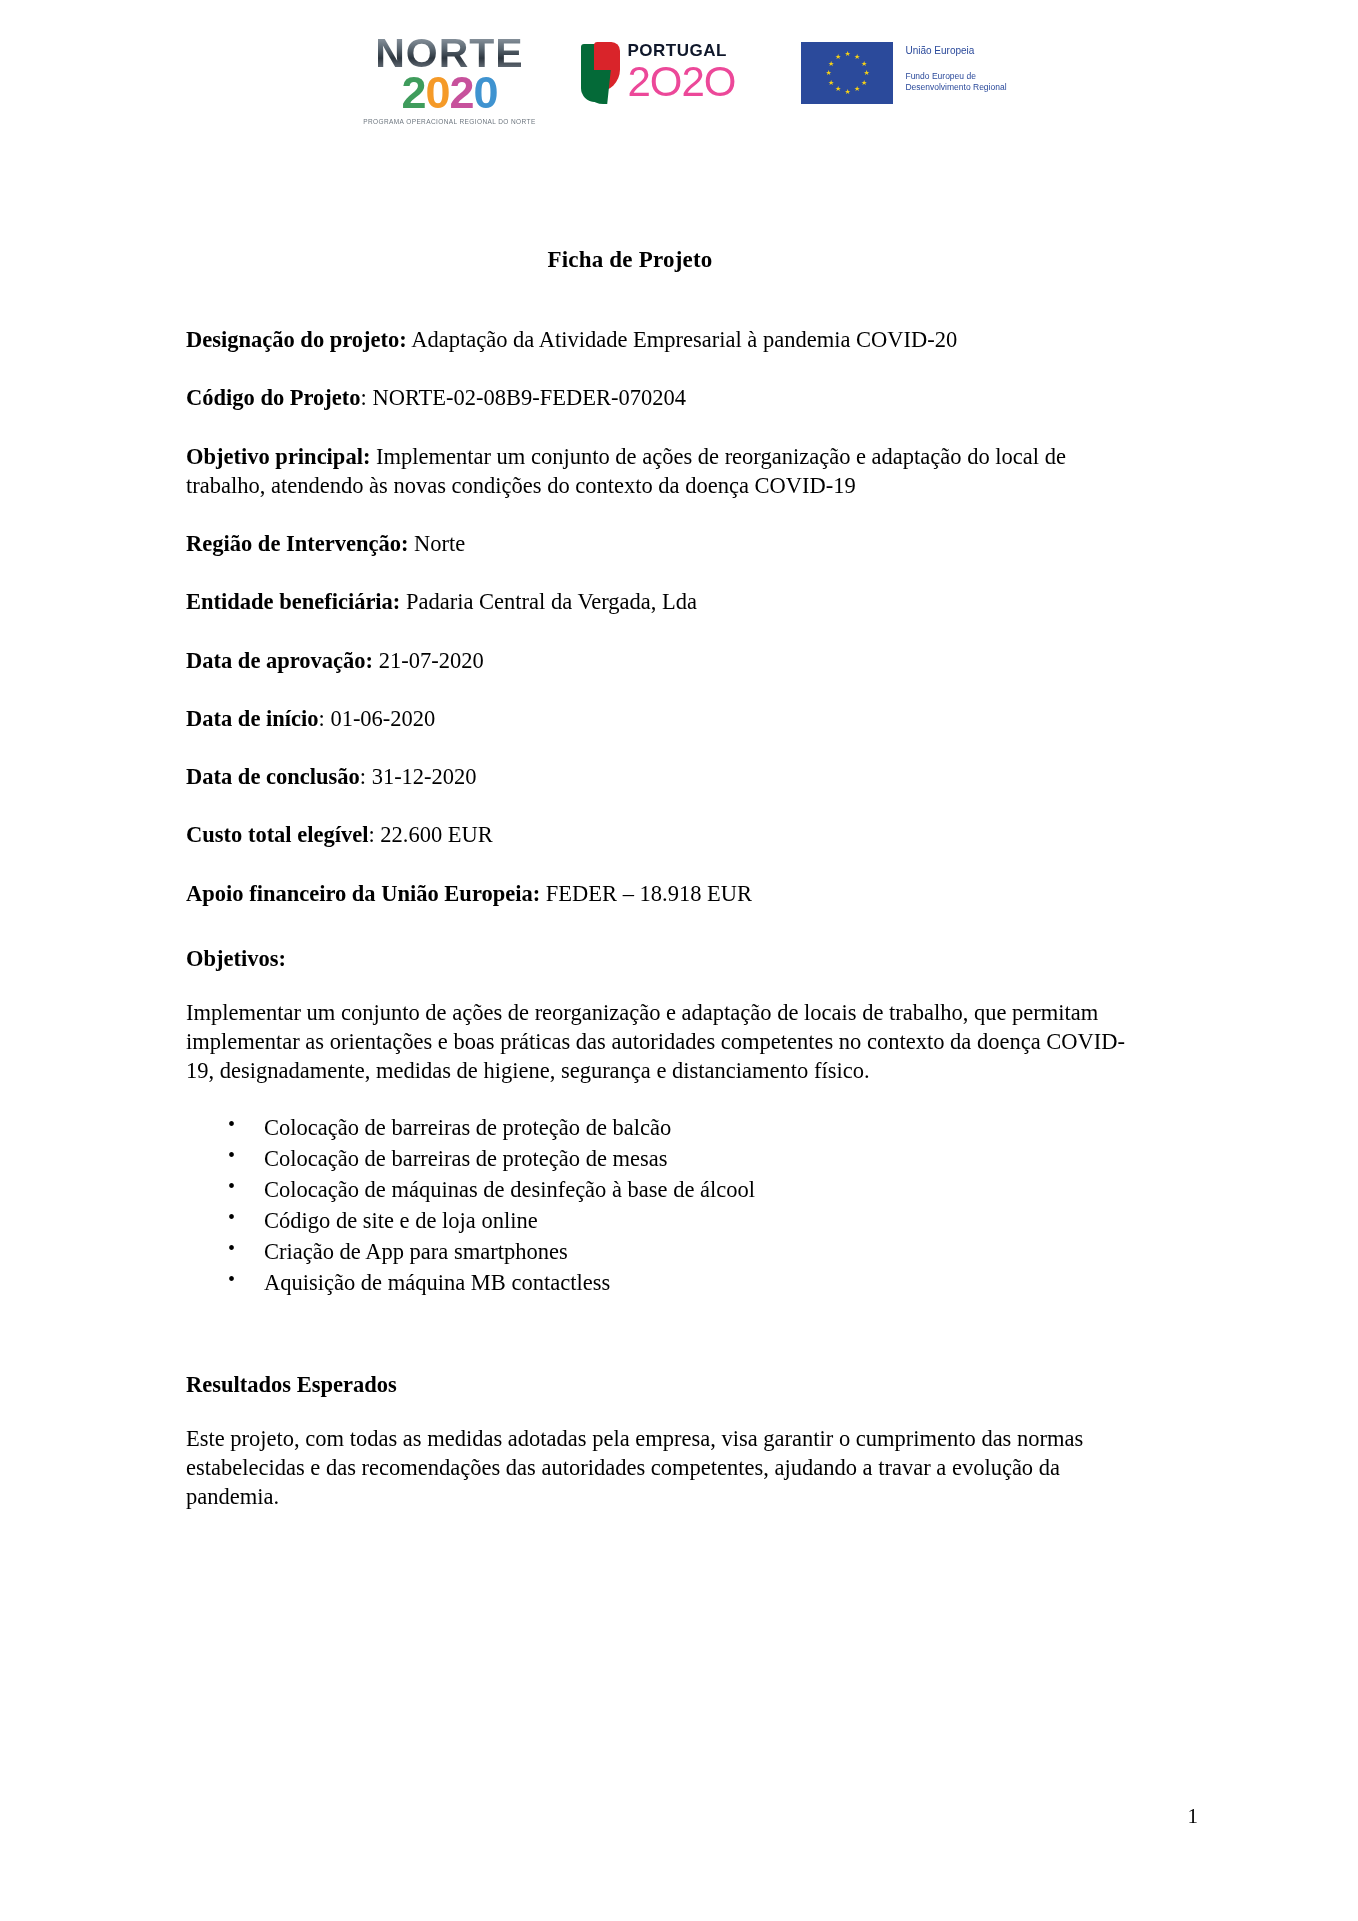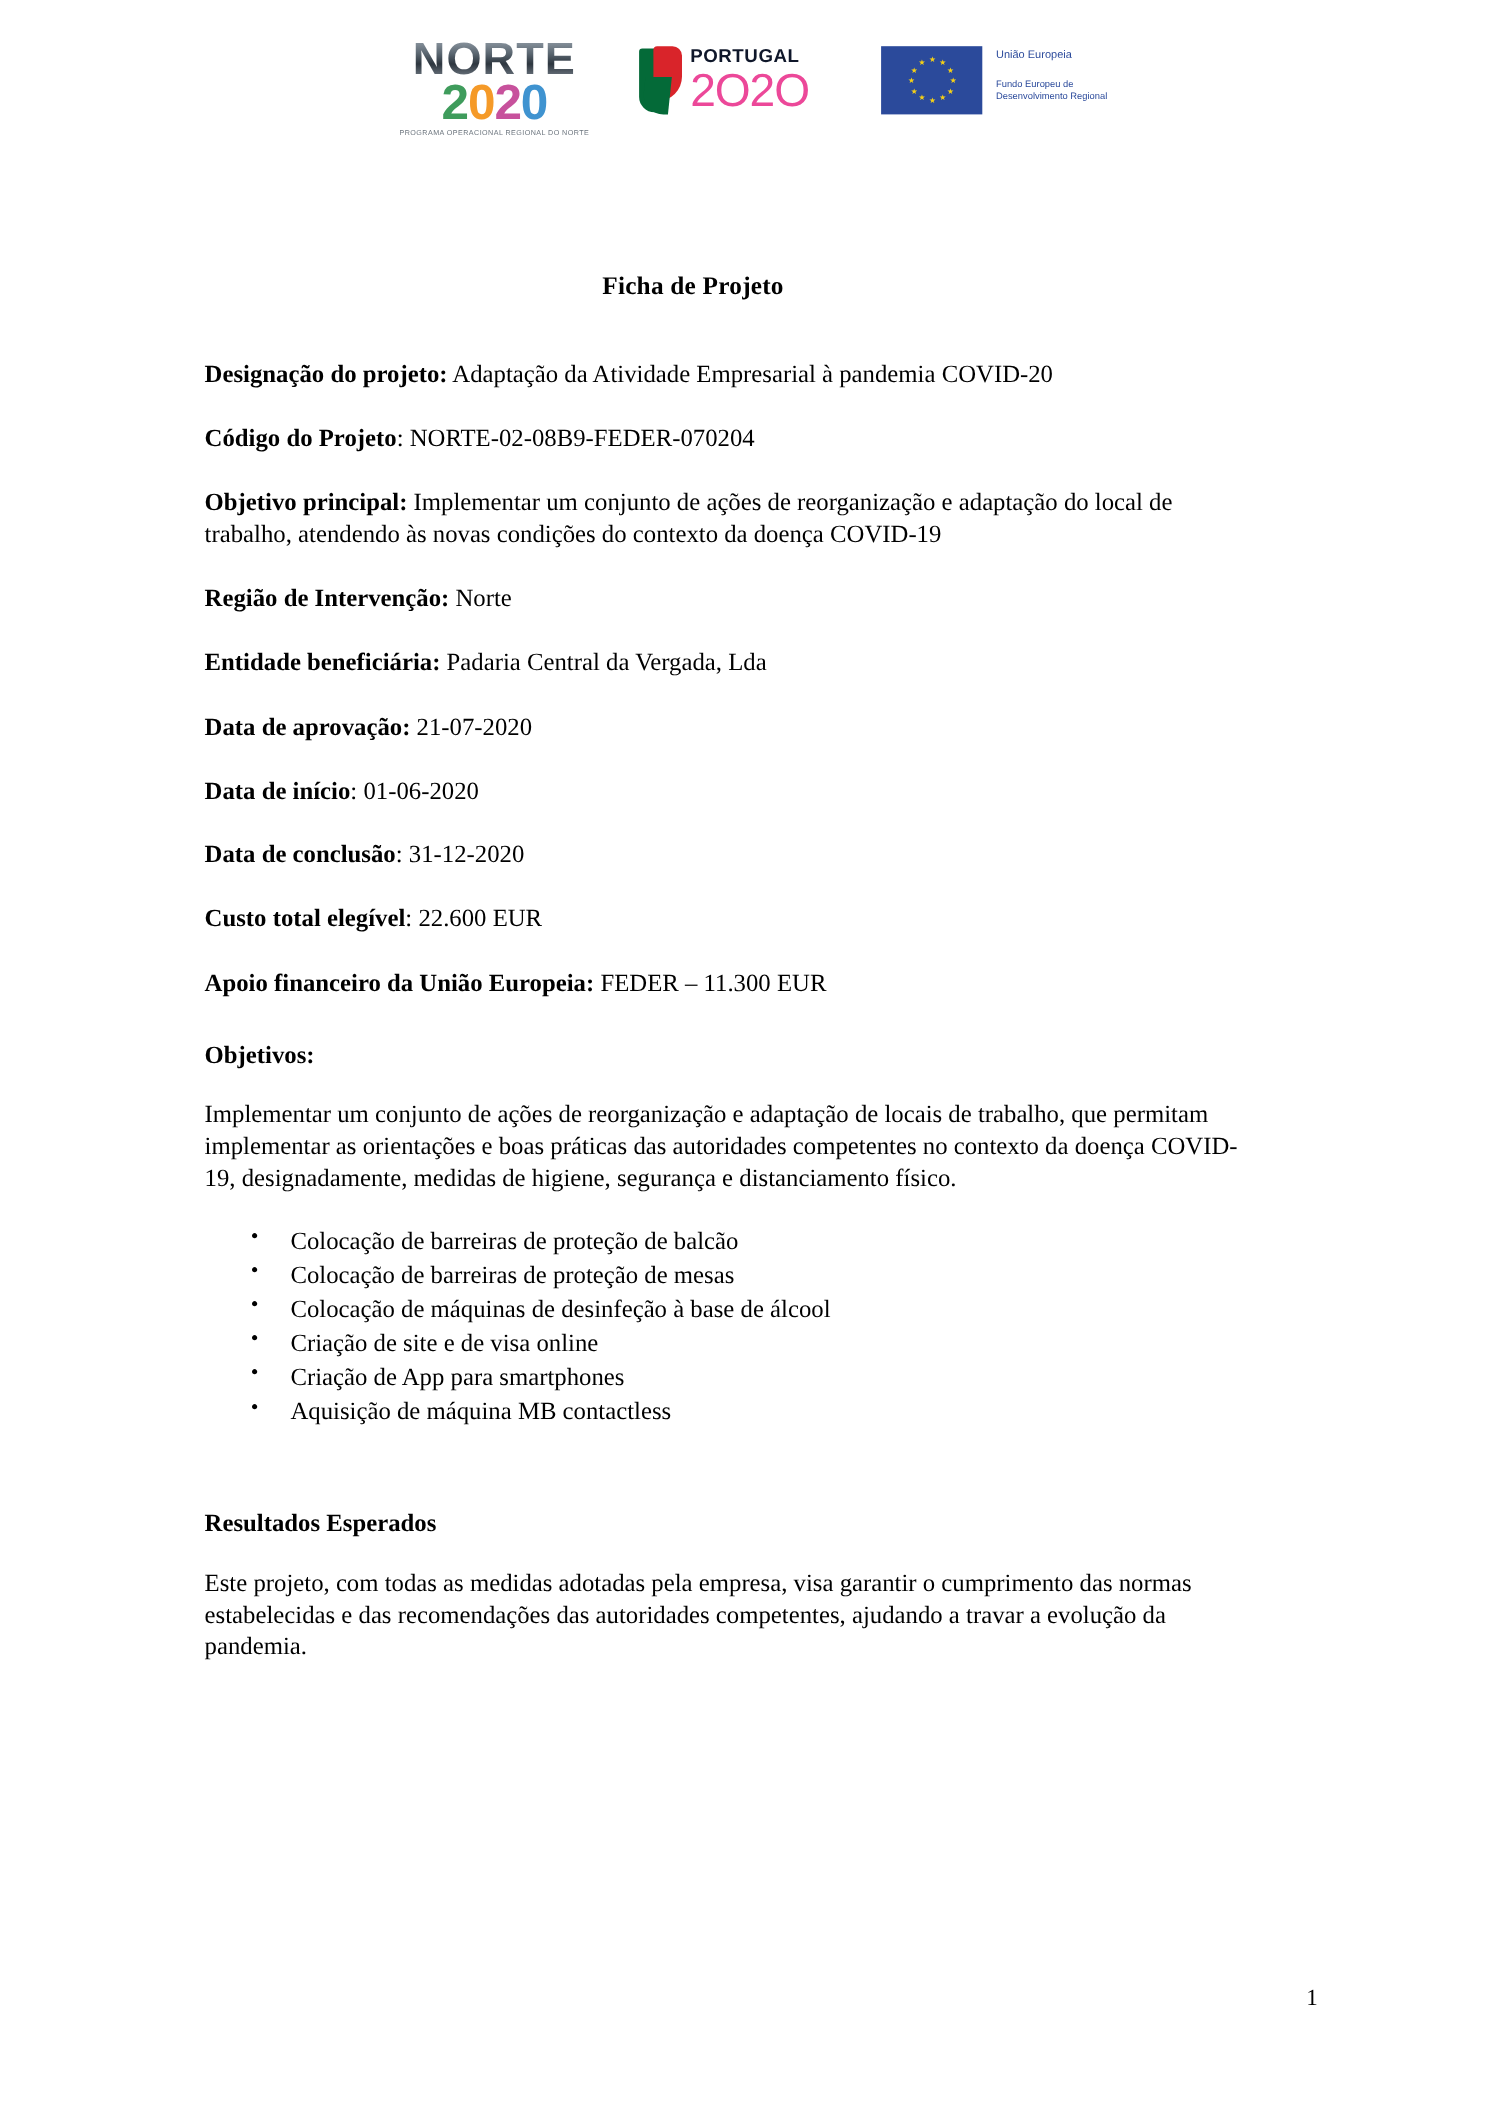--- a/index.html
+++ b/index.html
@@ -281,31 +281,31 @@
     <div id="fields-container">
         <p class="field"><span class="lbl">Designação do projeto:</span><span> Adaptação da Atividade Empresarial à pandemia COVID-20</span></p>
         <p class="field"><span class="lbl">Código do Projeto</span><span>: NORTE-02-08B9-FEDER-070204</span></p>
         <p class="field"><span class="lbl">Objetivo principal:</span><span> Implementar um conjunto de ações de reorganização e adaptação do local de trabalho, atendendo às novas condições do contexto da doença COVID-19</span></p>
         <p class="field"><span class="lbl">Região de Intervenção:</span><span> Norte</span></p>
         <p class="field"><span class="lbl">Entidade beneficiária:</span><span> Padaria Central da Vergada, Lda</span></p>
         <p class="field"><span class="lbl">Data de aprovação:</span><span> 21-07-2020</span></p>
         <p class="field"><span class="lbl">Data de início</span><span>: 01-06-2020</span></p>
         <p class="field"><span class="lbl">Data de conclusão</span><span>: 31-12-2020</span></p>
         <p class="field"><span class="lbl">Custo total elegível</span><span>: 22.600 EUR</span></p>
-        <p class="field"><span class="lbl">Apoio financeiro da União Europeia:</span><span> FEDER – 11.300 EUR</span></p>
+        <p class="field"><span class="lbl">Apoio financeiro da União Europeia:</span><span> FEDER – 18.918 EUR</span></p>
       </div>
 
     <h3 class="section">Objetivos:</h3>
     <p class="para">Implementar um conjunto de ações de reorganização e adaptação de locais de trabalho, que permitam implementar as orientações e boas práticas das autoridades competentes no contexto da doença COVID-19, designadamente, medidas de higiene, segurança e distanciamento físico.</p>
 
     <ul class="acts" id="acts-container">
         <li>Colocação de barreiras de proteção de balcão</li>
         <li>Colocação de barreiras de proteção de mesas</li>
         <li>Colocação de máquinas de desinfeção à base de álcool</li>
-        <li>Criação de site e de visa online</li>
+        <li>Código de site e de loja online</li>
         <li>Criação de App para smartphones</li>
         <li>Aquisição de máquina MB contactless</li>
       </ul>
 
     <div class="spacer-lg"></div>
 
     <h3 class="section tight">Resultados Esperados</h3>
     <p class="para">Este projeto, com todas as medidas adotadas pela empresa, visa garantir o cumprimento das normas estabelecidas e das recomendações das autoridades competentes, ajudando a travar a evolução da pandemia.</p>
 
   </div>

